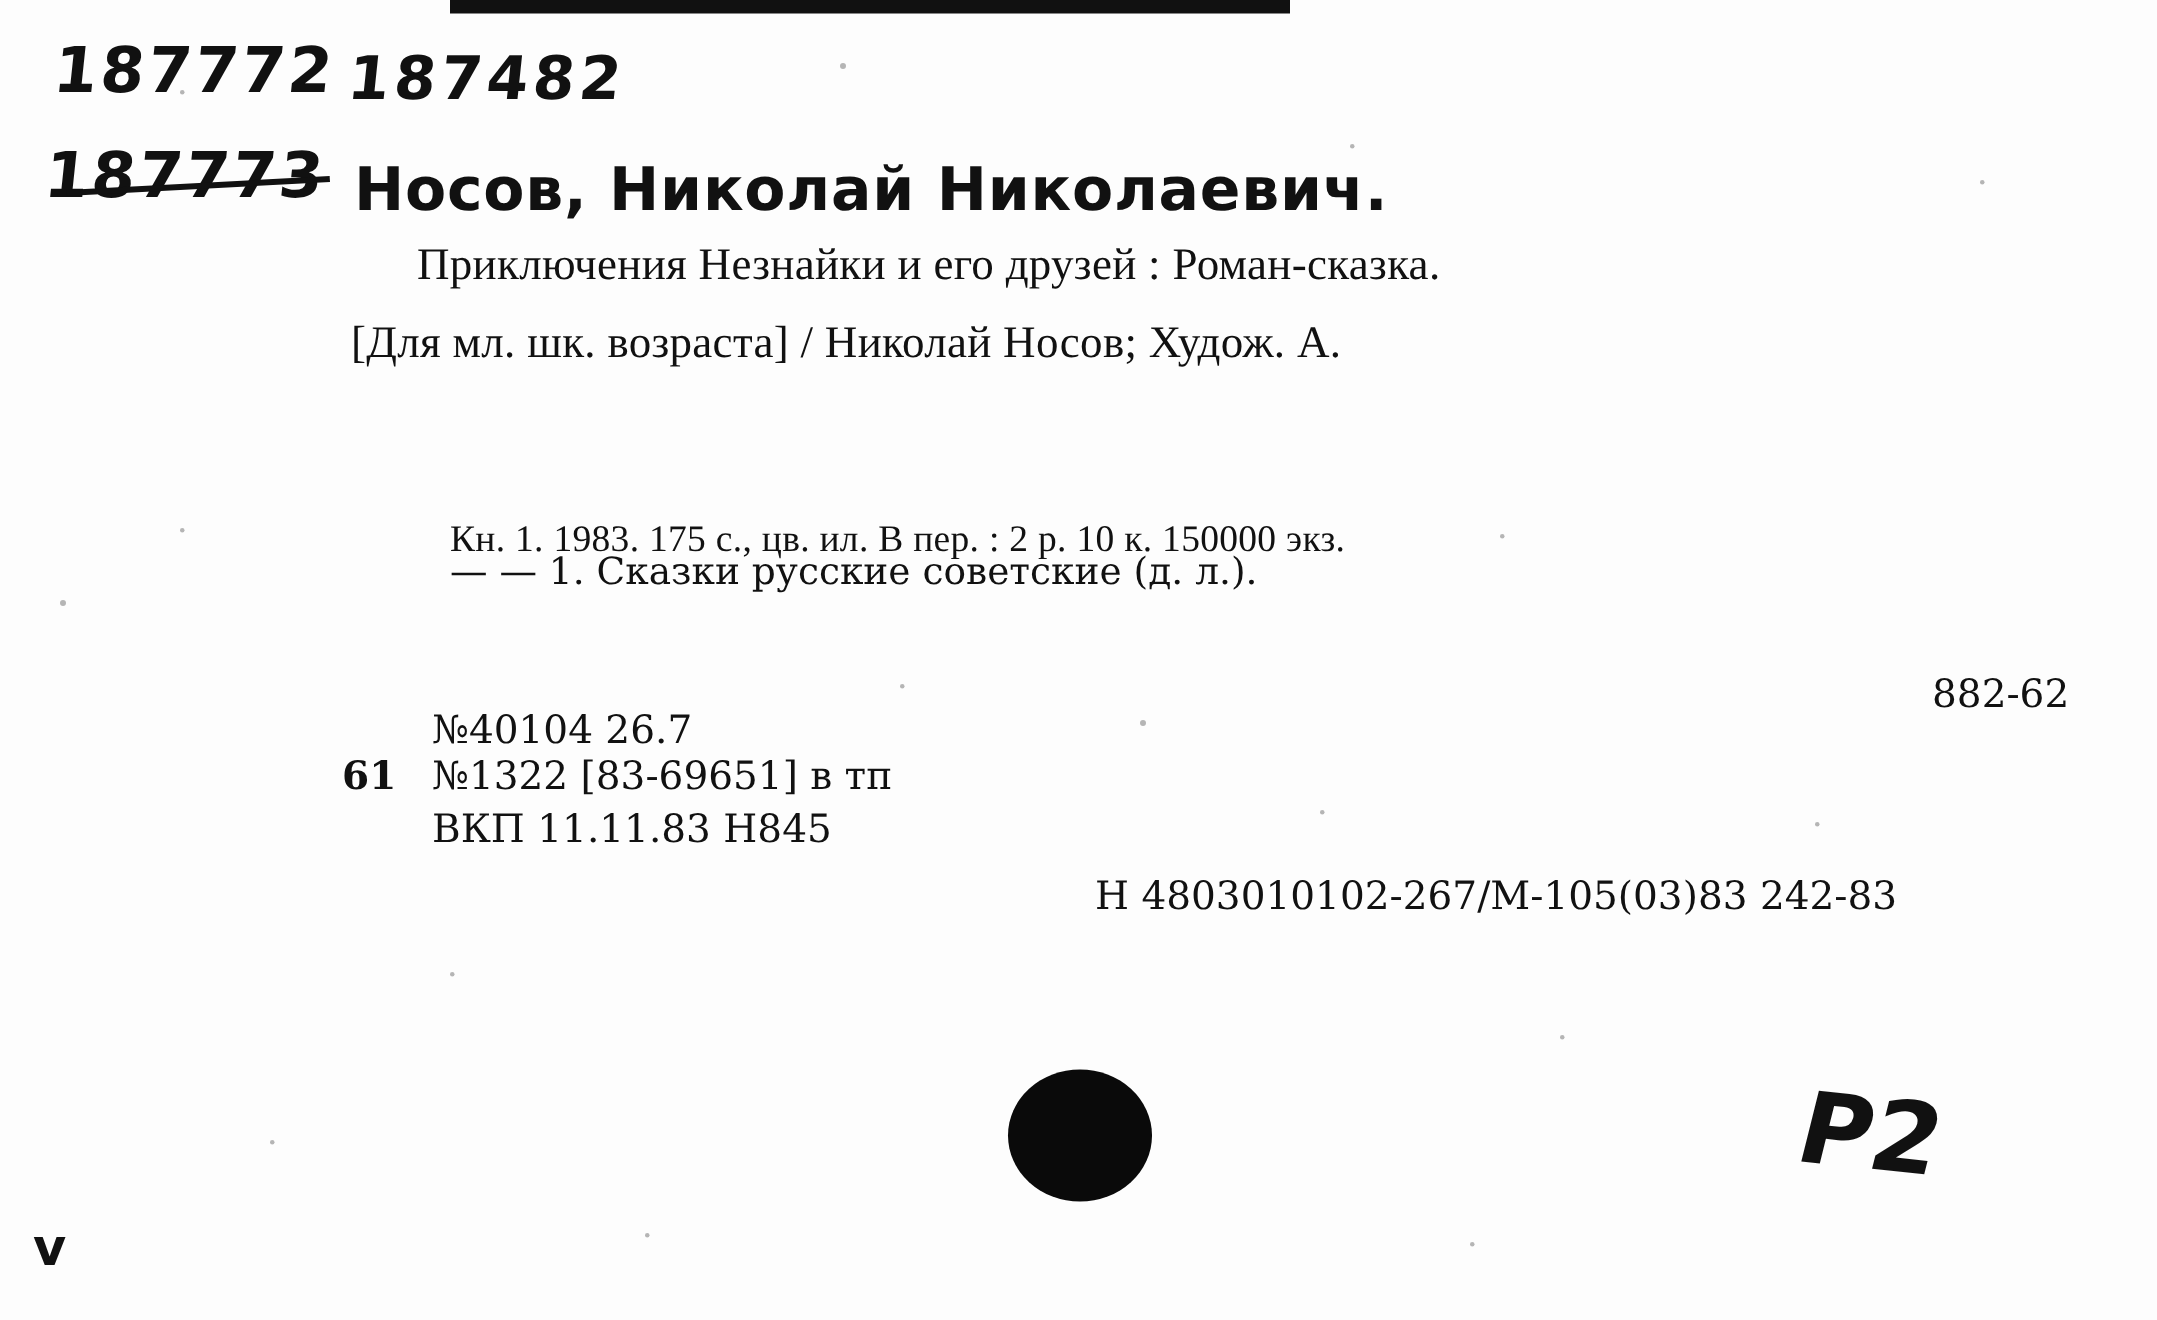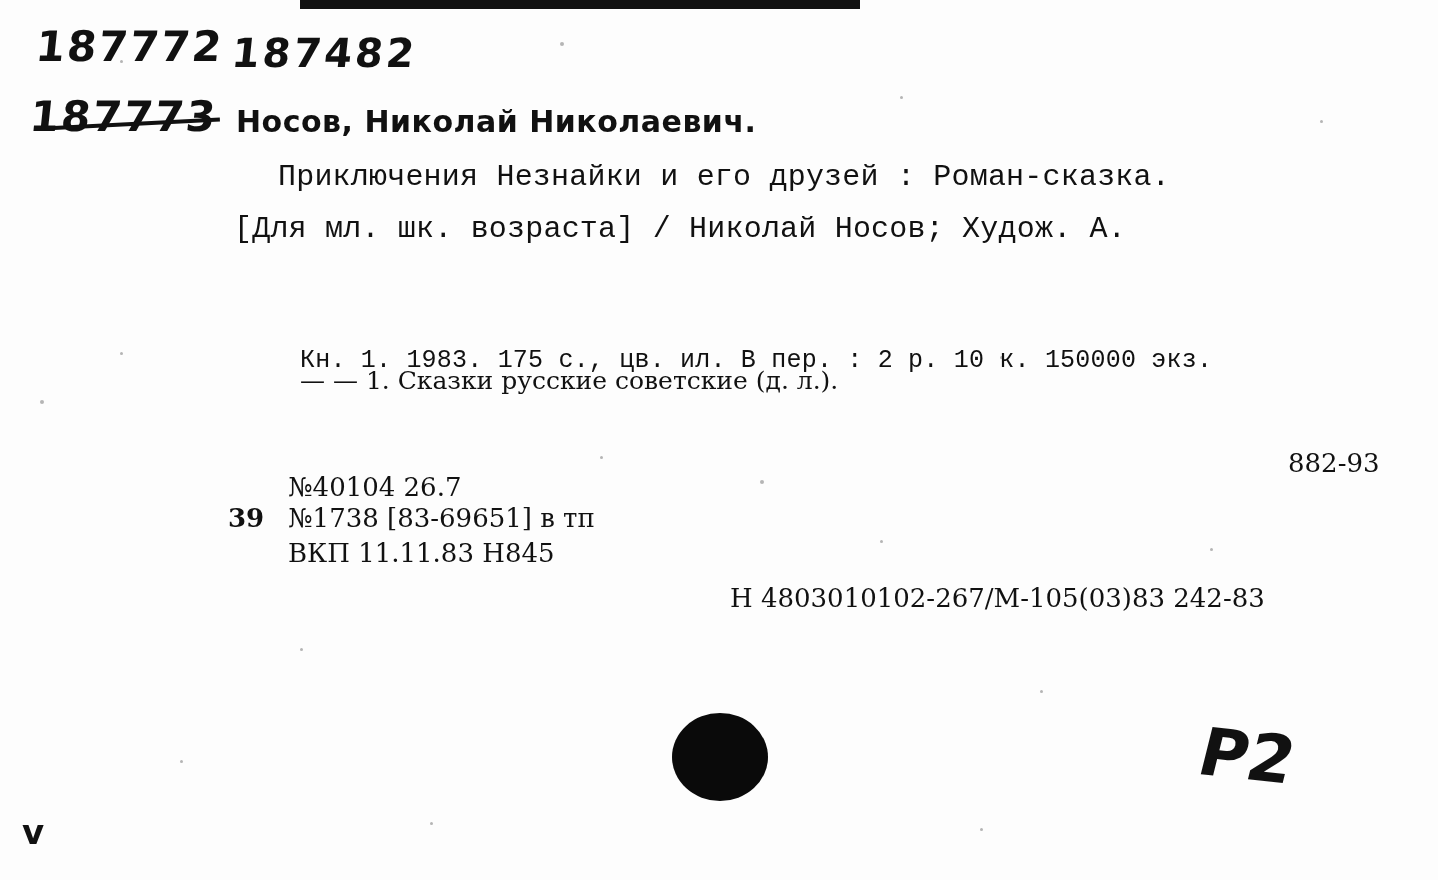--- a/index.html
+++ b/index.html
@@ -60,26 +60,26 @@
     transform: rotate(-3deg);
   }
 
   
   .author {
     position: absolute;
     left: 236px;
     top: 104px;
     font-family: "DejaVu Sans", sans-serif;
     font-weight: 700;
-    font-size: 30px;
+    font-size: 40px;
     letter-spacing: .5px;
   }
   .body-line {
     position: absolute;
-    font-family: Liberation Mono, monospace;
+    font-family: Liberation Serif, serif;
     font-size: 30px;
     letter-spacing: .2px;
     white-space: nowrap;
   }
   #line-1 { left: 278px; top: 160px; }
   #line-2 { left: 234px; top: 212px; text-align: right; }
   #line-3 { left: 234px; top: 256px; }
   #line-4 { left: 300px; top: 302px; font-size: 25px; margin-top: 44px; }
 
   #subject-line {
@@ -169,24 +169,24 @@
   <div class="strike"></div>
 
   <div class="author">Носов, Николай Николаевич.</div>
 
   <div class="body-line" id="line-1">Приключения Незнайки и его друзей : Роман-сказка.</div>
   <div class="body-line" id="line-2">[Для мл. шк. возраста] / Николай Носов; Худож. А.</div>
   <div class="body-line" id="line-4">Кн. 1.   1983.   175 с., цв. ил.   В пер. : 2 р. 10 к.   150000 экз.</div>
 
   <div id="subject-line">— — 1. Сказки русские советские (д. л.).</div>
 
-  <div class="code" id="code-right-1">882-93</div>
+  <div class="code" id="code-right-1">882-62</div>
   <div class="code" id="code-1">№40104 26.7</div>
-  <div class="code" id="code-prefix">39</div>
-  <div class="code" id="code-2">№1738 [83-69651] в тп</div>
+  <div class="code" id="code-prefix">61</div>
+  <div class="code" id="code-2">№1322 [83-69651] в тп</div>
   <div class="code" id="code-3">ВКП 11.11.83 Н845</div>
   <div class="code" id="code-bottom">Н  4803010102-267/М-105(03)83  242-83</div>
 
   <div id="ink-dot"></div>
   <div id="mark-p2">P2</div>
   <div id="mark-check">v</div>
 
 </div>
 
 </body></html>

